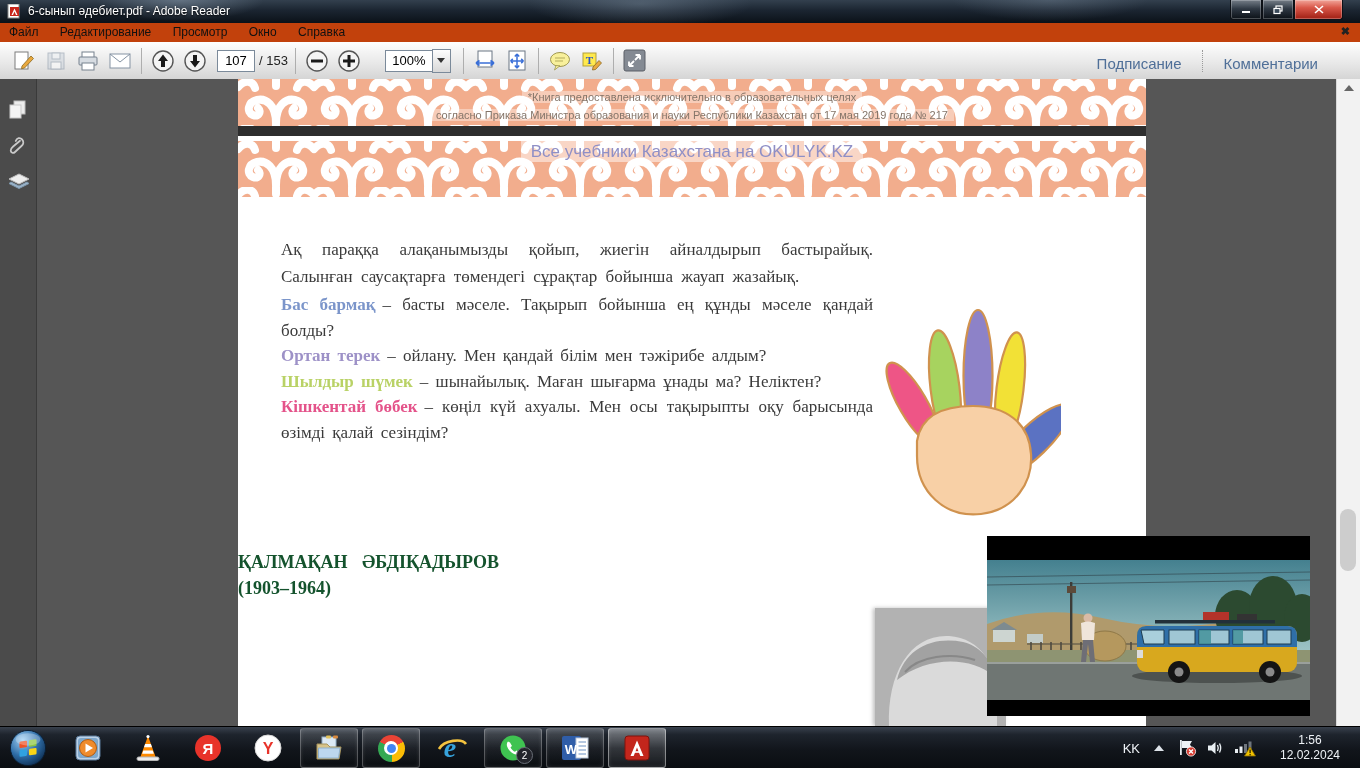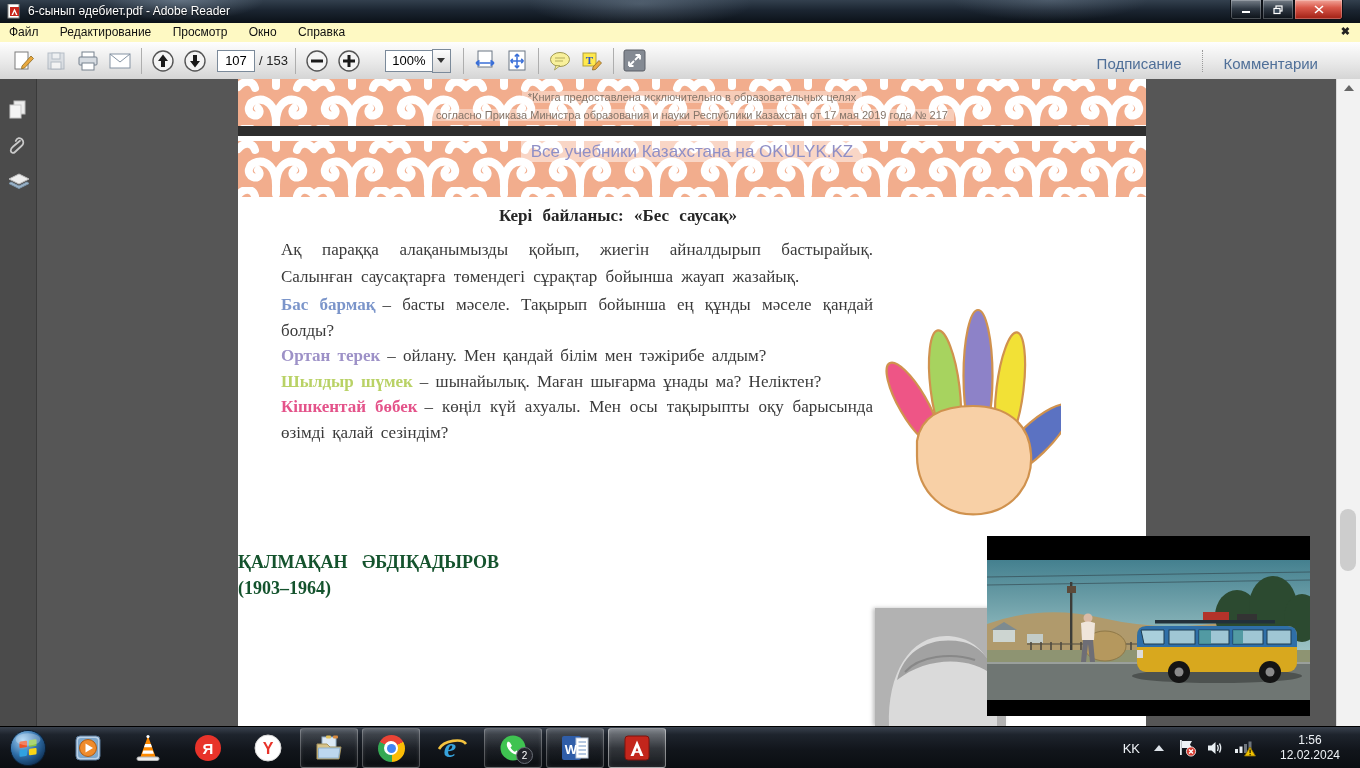--- a/index.html
+++ b/index.html
@@ -20,21 +20,21 @@
   .winbtns{position:absolute;right:17px;top:0;display:flex;height:19px;}
   .wbtn{width:30px;height:19px;border:1px solid #0c1016;border-top:none;
     background:linear-gradient(rgba(255,255,255,.32),rgba(255,255,255,.08) 45%,rgba(0,0,0,.25));
     display:flex;align-items:center;justify-content:center;color:#fff;font-size:10px;
     box-shadow:inset 0 0 0 1px rgba(255,255,255,.25);}
   .wbtn.min{border-radius:0 0 0 3px;}
   .wbtn.close{width:47px;border-radius:0 0 3px 0;
     background:linear-gradient(#f2a59a,#d9584a 40%,#a8281c 90%);}
 
   
-  .menubar{position:absolute;left:0;top:23px;width:1360px;height:19px;background:#fef9c3;
+  .menubar{position:absolute;left:0;top:23px;width:1360px;height:19px;background:#c2410c;
     border-bottom:1px solid #c6c6c6;font-size:12px;color:#111;}
   .menu-item{display:inline-block;padding:0 9px;line-height:19px;}
   .menu-close{position:absolute;right:10px;top:2px;font-size:11px;font-weight:bold;color:#222;}
 
   
   .toolbar{position:absolute;left:0;top:42px;width:1360px;height:37px;
     background:linear-gradient(#fefefe,#e9e9e9 55%,#d5d5d5);
     border-bottom:1px solid #8d8d8d;display:flex;align-items:center;padding:0;}
   .tbtn{width:32px;height:28px;display:flex;align-items:center;justify-content:center;flex:0 0 auto;}
   .tsep{width:1px;height:26px;background:#aeaeae;margin:0 5px;flex:0 0 auto;}
@@ -327,21 +327,20 @@
                 <path d="M76 8 C69 0 61 2 59 9"></path>
               <path d="M38 0 L38 7"></path>
             </g>
           </pattern>
         </defs>
         <rect width="908" height="56" fill="url(#orn2)"></rect>
       </svg>
       <div class="okulyk">
         <span>Все учебники Казахстана на OKULYK.KZ</span></div>
 
-      <div class="book h-feedback">Кері  байланыс:  «Бес  саусақ»</div>
 
       <div class="book intro">Ақ параққа алақанымызды қойып, жиегін айналдырып бастырайық. Салынған саусақтарға төмендегі сұрақтар бойынша жауап жазайық.</div>
 
       <div class="book fingers">
         <p>
           <span class="fname" style="color: rgb(123, 149, 202);">Бас бармақ</span><span>– басты мәселе. Тақырып бойынша ең құнды мәселе қандай болды?</span></p>
         <p>
           <span class="fname" style="color: rgb(157, 145, 199);">Ортан терек</span><span>– ойлану. Мен қандай білім мен тәжірибе алдым?</span></p>
         <p>
           <span class="fname" style="color: rgb(185, 210, 102);">Шылдыр шүмек</span><span>– шынайылық.  Маған шығарма ұнады ма?  Неліктен?</span></p>

